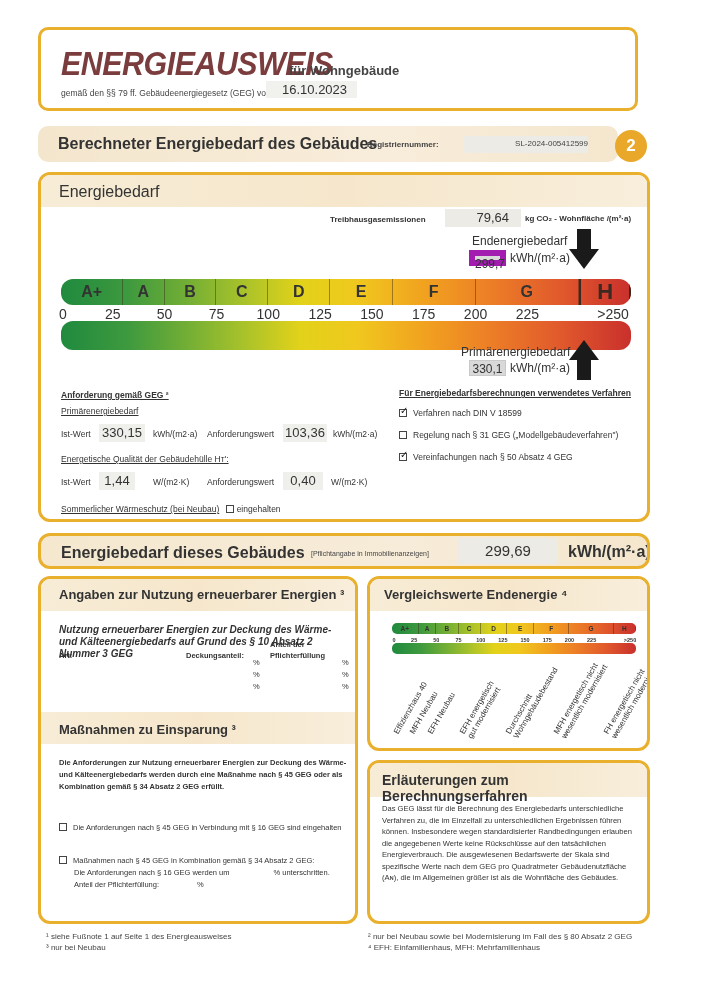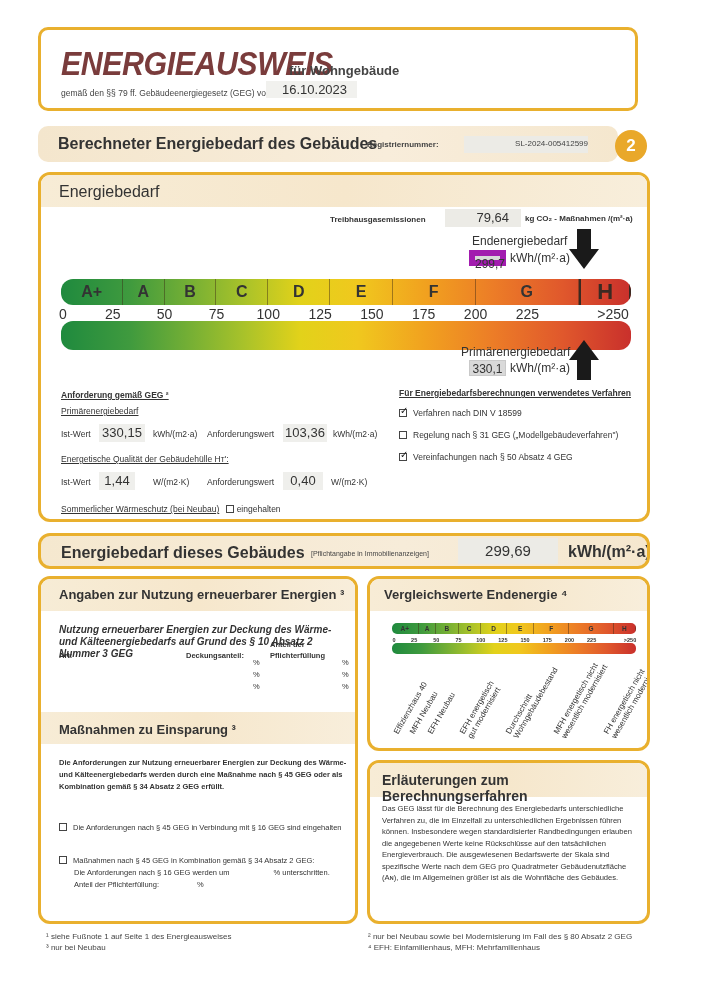--- a/index.html
+++ b/index.html
@@ -104,21 +104,21 @@
   <div id="reg-value">SL-2024-005412599</div>
 </div>
 <div id="page-num">2</div>
 
 <div class="box" id="eb-box">
   <div id="eb-head" class="hdr-band">
     <div id="eb-title">Energiebedarf</div>
   </div>
   <div id="thg-label">Treibhausgasemissionen</div>
   <div id="thg-value">79,64</div>
-  <div id="thg-unit">kg CO₂ - Maßnahmen /(m²·a)</div>
+  <div id="thg-unit">kg CO₂ - Wohnfläche /(m²·a)</div>
 
   <div id="end-label">Endenergiebedarf</div>
   <div id="end-value">299,7</div>
   <div id="end-unit">kWh/(m²·a)</div>
   <svg class="arrow" id="end-arrow" viewBox="0 0 30 40">
     <polygon points="8,0 22,0 22,20 30,20 15,40 0,20 8,20" fill="#1a1a1a"></polygon>
   </svg>
 
   <div class="scale" id="scale-top">
       <div class="cls" style="left: 0px; width: 62.1818px;">A+</div>

